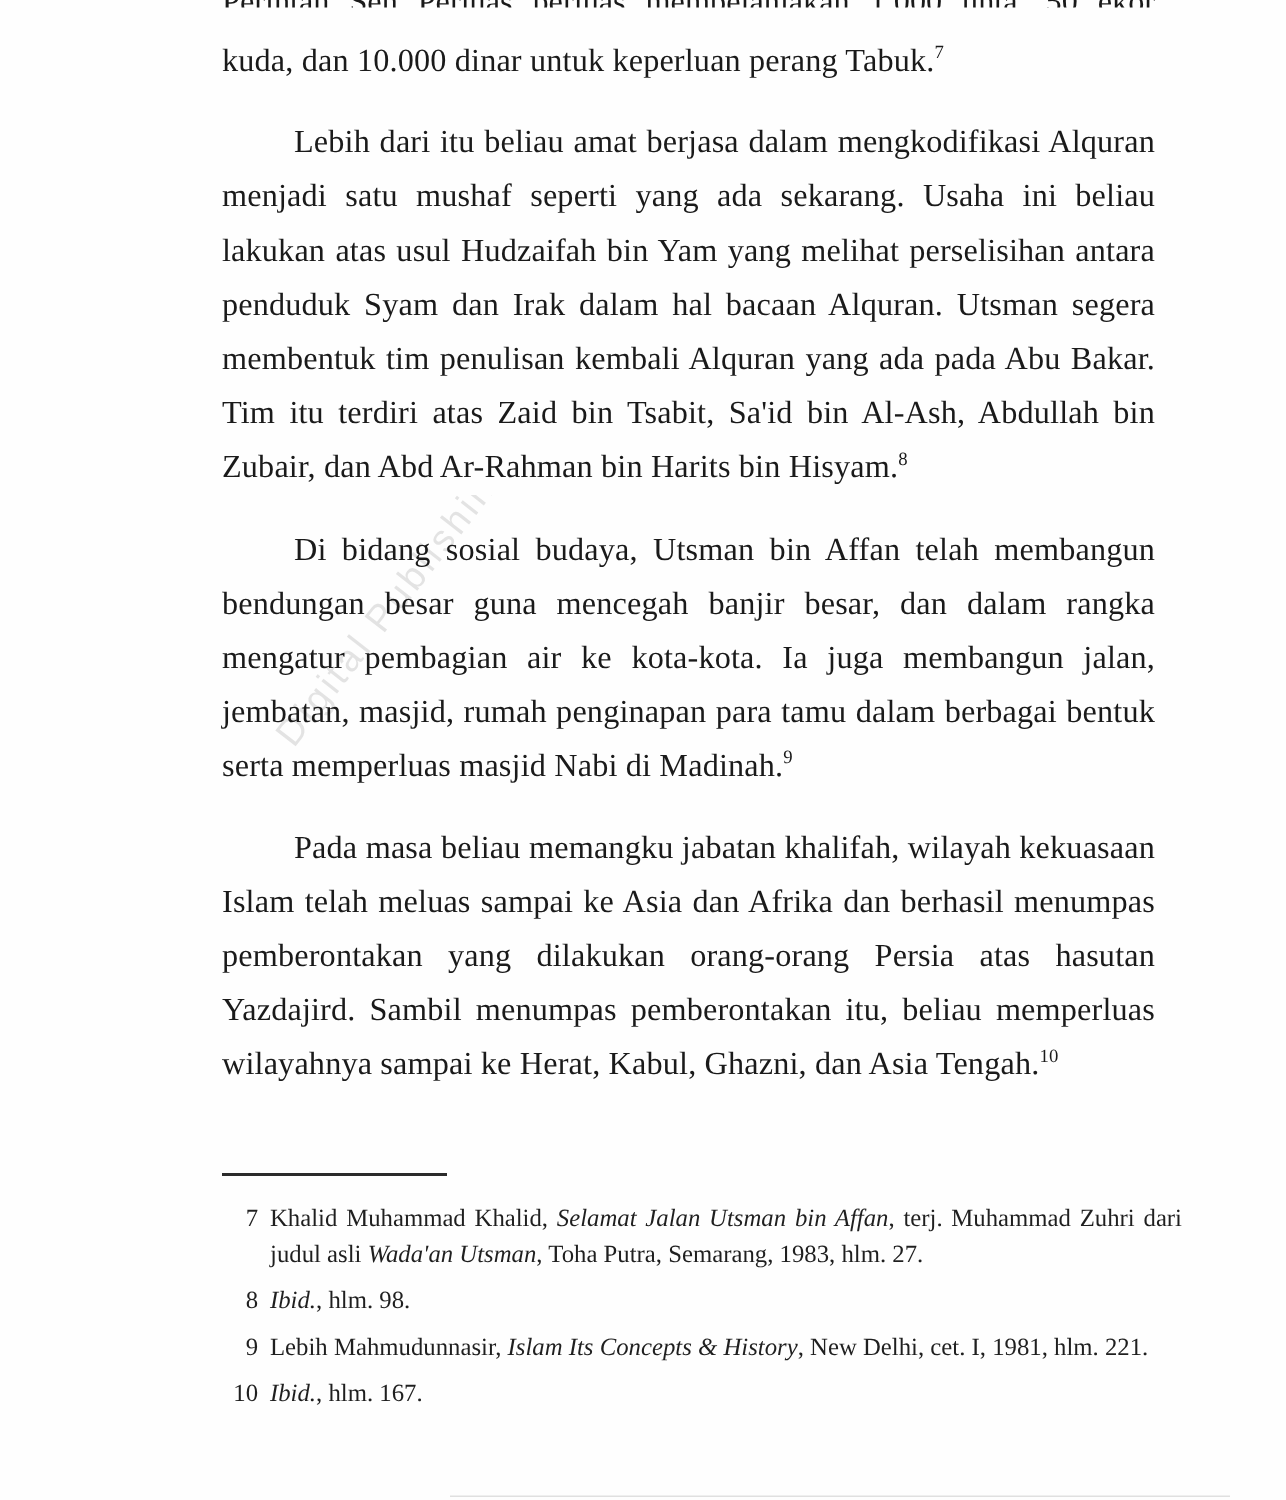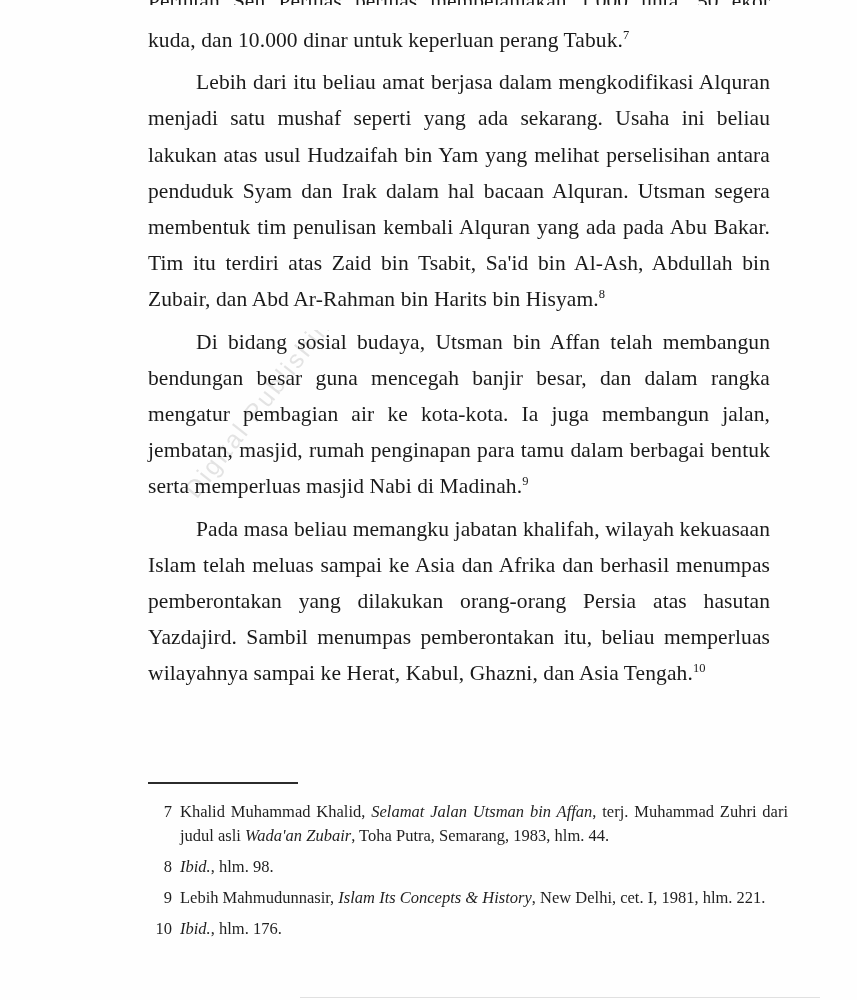--- a/index.html
+++ b/index.html
@@ -81,21 +81,21 @@
     font-size: 21.5px;
     line-height: 36.2px;
     text-align: justify;
     color: #1a1a1a;
     letter-spacing: 0.1px;
   }
   p.body.indent {
     text-indent: 48px;
   }
   p.body.gap {
-    margin-top: 6px;
+    margin-top: 18px;
   }
   p.body.tight {
     word-spacing: -1.2px;
   }
 
   sup.fn {
     font-size: 12.5px;
     vertical-align: super;
     line-height: 0;
   }
@@ -171,34 +171,34 @@
     <p class="body indent gap"><span>Pada masa beliau memangku jabatan khalifah, wilayah kekuasaan Islam telah meluas sampai ke Asia dan Afrika dan berhasil menumpas pemberontakan yang dilakukan orang-orang Persia atas hasutan Yazdajird. Sambil menumpas pemberontakan itu, beliau memperluas wilayahnya sampai ke Herat, Kabul, Ghazni, dan Asia Tengah.</span><sup class="fn">10</sup></p>
 
 
   </div>
 
   <div id="footnotes">
     <div id="fn-rule"></div>
 
     <div class="fn-row">
       <div class="fn-num">7</div>
-      <div class="fn-text"><span>Khalid Muhammad Khalid, </span><i>Selamat Jalan Utsman bin Affan</i><span>, terj. Muhammad Zuhri dari judul asli </span><i>Wada'an Zubair</i><span>, Toha Putra, Semarang, 1983, hlm. 44.</span></div>
+      <div class="fn-text"><span>Khalid Muhammad Khalid, </span><i>Selamat Jalan Utsman bin Affan</i><span>, terj. Muhammad Zuhri dari judul asli </span><i>Wada'an Utsman</i><span>, Toha Putra, Semarang, 1983, hlm. 27.</span></div>
     </div>
 
     <div class="fn-row">
       <div class="fn-num">8</div>
       <div class="fn-text"><i>Ibid.</i><span>, hlm. 98.</span></div>
     </div>
 
     <div class="fn-row">
       <div class="fn-num">9</div>
       <div class="fn-text"><span>Lebih Mahmudunnasir, </span><i>Islam Its Concepts &amp; History</i><span>, New Delhi, cet. I, 1981, hlm. 221.</span></div>
     </div>
 
     <div class="fn-row">
       <div class="fn-num">10</div>
-      <div class="fn-text"><i>Ibid.</i><span>, hlm. 176.</span></div>
+      <div class="fn-text"><i>Ibid.</i><span>, hlm. 167.</span></div>
     </div>
   </div>
 
   <div id="bottom-artifact"></div>
 
 </div>
 
 </body></html>

